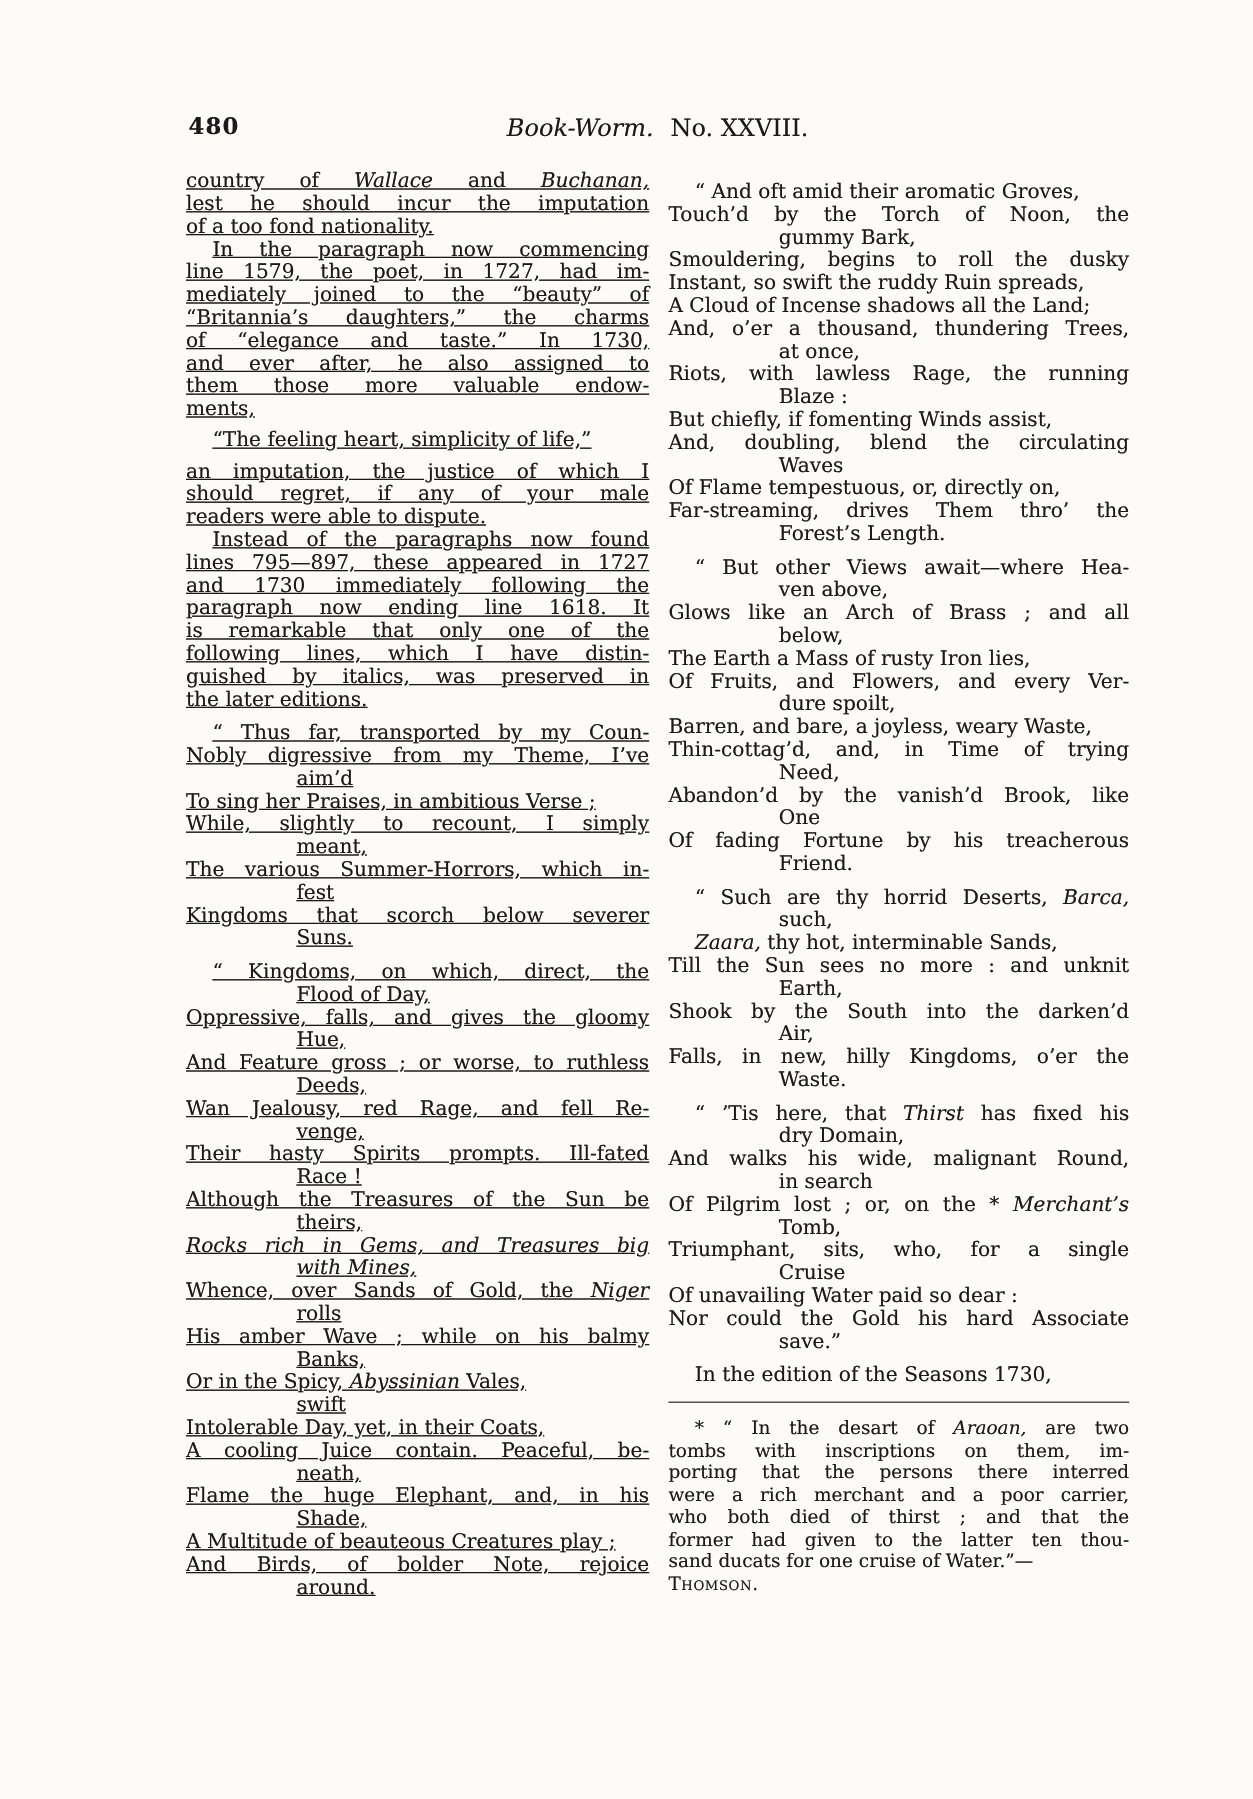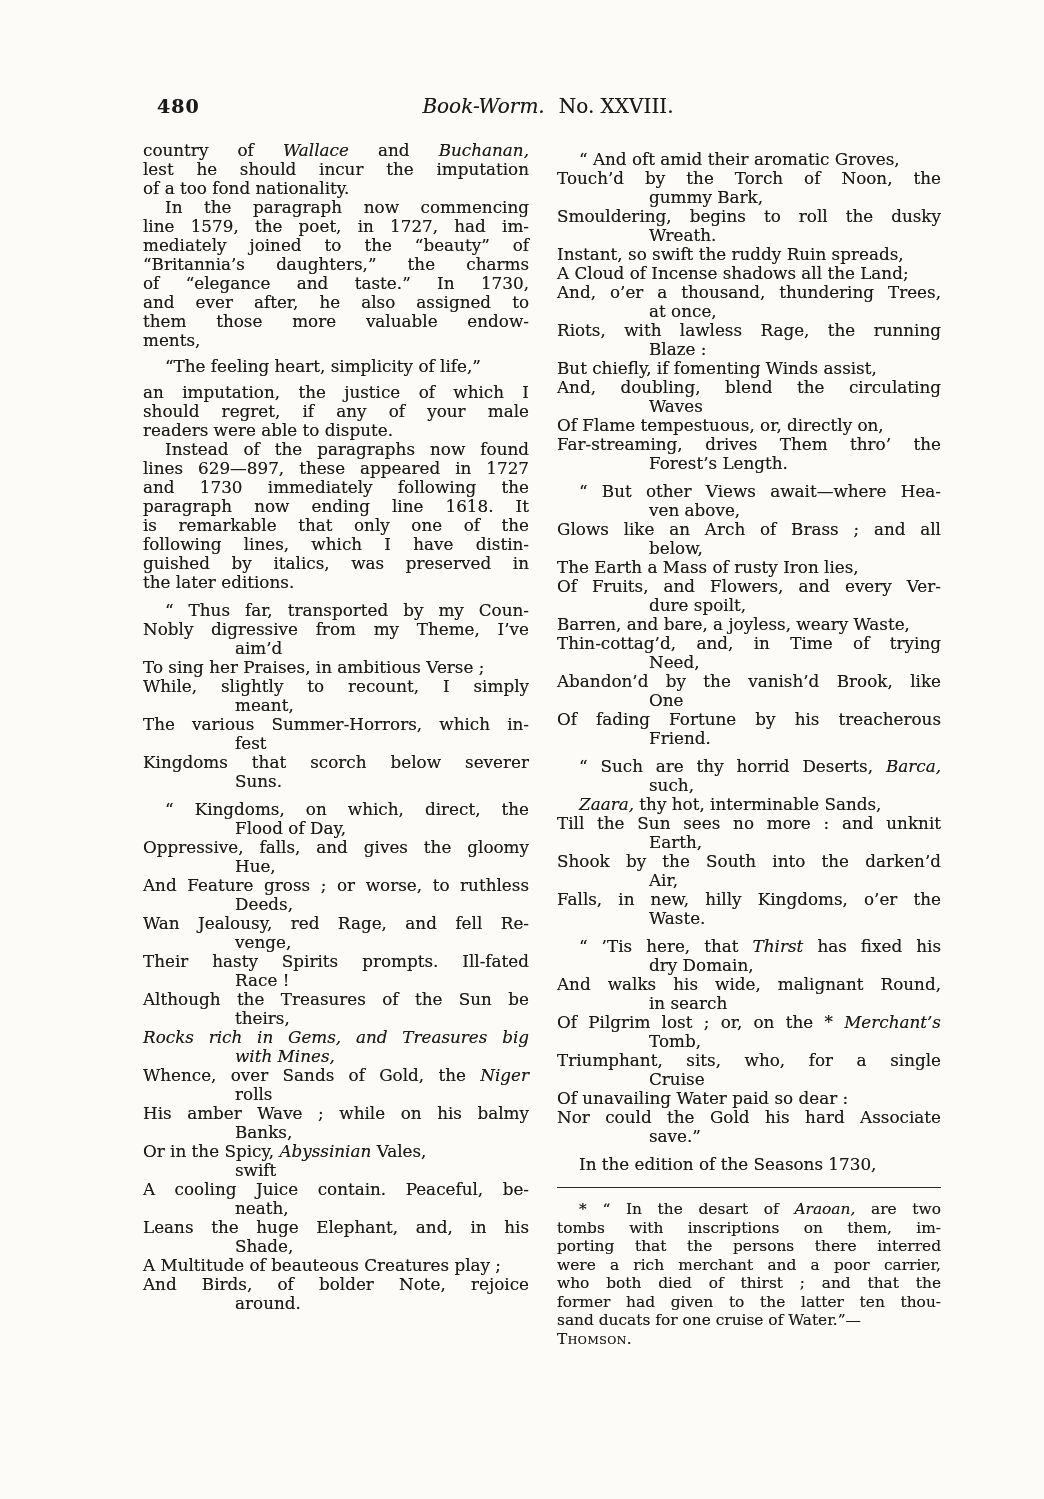--- a/index.html
+++ b/index.html
@@ -12,21 +12,21 @@
   }
   .page{position:relative;width:1044px;height:1499px;overflow:hidden;
     text-shadow:0 0 .4px rgba(20,20,20,.55);}
   
   .hdr{position:absolute;top:94px;left:155px;width:786px;height:26px;}
   .pagenum{position:absolute;left:2px;top:1px;font-size:19px;font-weight:bold;letter-spacing:1px;}
   .journal{text-align:center;font-size:20px;font-weight:normal;}
   .journal .jt{font-style:italic;margin-right:14px;}
   
   .col{position:absolute;top:141px;font-size:16.8px;line-height:19px;}
-  .col-left{left:143px;width:386px;}
+  .col-left{left:155px;width:386px;text-decoration:underline;}
   .col-right{left:557px;width:384px;}
   .block{margin:0;}
   .block.verse{margin-top:9px;}
   .block.quote{margin:7px 0;}
   .ln{white-space:nowrap;}
   .ln.just{white-space:normal;text-align:justify;text-align-last:justify;}
   .ln.ind-para{padding-left:22px;}
   .ln.ind-over{padding-left:92px;}
   .it{font-style:italic;}
   .sc{font-variant:small-caps;letter-spacing:.5px;}
@@ -66,21 +66,21 @@
       <div class="block quote">
         <div class="ln ind-para"><span>“The feeling heart, simplicity of life,”</span></div>
       </div>
       <div class="block prose">
         <div class="ln just"><span>an imputation, the justice of which I</span></div>
         <div class="ln just"><span>should regret, if any of your male</span></div>
         <div class="ln"><span>readers were able to dispute.</span></div>
       </div>
       <div class="block prose">
         <div class="ln ind-para just"><span>Instead of the paragraphs now found</span></div>
-        <div class="ln just"><span>lines 629—897, these appeared in 1727</span></div>
+        <div class="ln just"><span>lines 795—897, these appeared in 1727</span></div>
         <div class="ln just"><span>and 1730 immediately following the</span></div>
         <div class="ln just"><span>paragraph now ending line 1618. It</span></div>
         <div class="ln just"><span>is remarkable that only one of the</span></div>
         <div class="ln just"><span>following lines, which I have distin-</span></div>
         <div class="ln just"><span>guished by italics, was preserved in</span></div>
         <div class="ln"><span>the later editions.</span></div>
       </div>
       <div class="block verse">
         <div class="ln ind-para just"><span>“ Thus far, transported by my Coun-</span></div>
         <div class="ln just"><span>Nobly digressive from my Theme, I’ve</span></div>
@@ -107,38 +107,38 @@
         <div class="ln just"><span>Although the Treasures of the Sun be</span></div>
         <div class="ln ind-over"><span>theirs,</span></div>
         <div class="ln just"><span class="it">Rocks rich in Gems, and Treasures big</span></div>
         <div class="ln ind-over"><span class="it">with Mines,</span></div>
         <div class="ln just"><span>Whence, over Sands of Gold, the </span><span class="it">Niger</span></div>
         <div class="ln ind-over"><span>rolls</span></div>
         <div class="ln just"><span>His amber Wave ; while on his balmy</span></div>
         <div class="ln ind-over"><span>Banks,</span></div>
         <div class="ln"><span>Or in the Spicy, </span><span class="it">Abyssinian</span><span> Vales,</span></div>
         <div class="ln ind-over"><span>swift</span></div>
+        <div class="ln"><span>Intolerable Day, yet, in their Coats,</span></div>
         <div class="ln just"><span>A cooling Juice contain. Peaceful, be-</span></div>
         <div class="ln ind-over"><span>neath,</span></div>
-        <div class="ln just"><span>Leans the huge Elephant, and, in his</span></div>
+        <div class="ln just"><span>Flame the huge Elephant, and, in his</span></div>
         <div class="ln ind-over"><span>Shade,</span></div>
         <div class="ln"><span>A Multitude of beauteous Creatures play ;</span></div>
         <div class="ln just"><span>And Birds, of bolder Note, rejoice</span></div>
         <div class="ln ind-over"><span>around.</span></div>
       </div>
     </div>
 
   <div class="col col-right">
     <div>
         <div class="block verse">
           <div class="ln ind-para"><span>“ And oft amid their aromatic Groves,</span></div>
           <div class="ln just"><span>Touch’d by the Torch of Noon, the</span></div>
           <div class="ln ind-over"><span>gummy Bark,</span></div>
           <div class="ln just"><span>Smouldering, begins to roll the dusky</span></div>
-          <div class="ln ind-over"><span>Wreath.</span></div>
           <div class="ln"><span>Instant, so swift the ruddy Ruin spreads,</span></div>
           <div class="ln"><span>A Cloud of Incense shadows all the Land;</span></div>
           <div class="ln just"><span>And, o’er a thousand, thundering Trees,</span></div>
           <div class="ln ind-over"><span>at once,</span></div>
           <div class="ln just"><span>Riots, with lawless Rage, the running</span></div>
           <div class="ln ind-over"><span>Blaze :</span></div>
           <div class="ln"><span>But chiefly, if fomenting Winds assist,</span></div>
           <div class="ln just"><span>And, doubling, blend the circulating</span></div>
           <div class="ln ind-over"><span>Waves</span></div>
           <div class="ln"><span>Of Flame tempestuous, or, directly on,</span></div>

